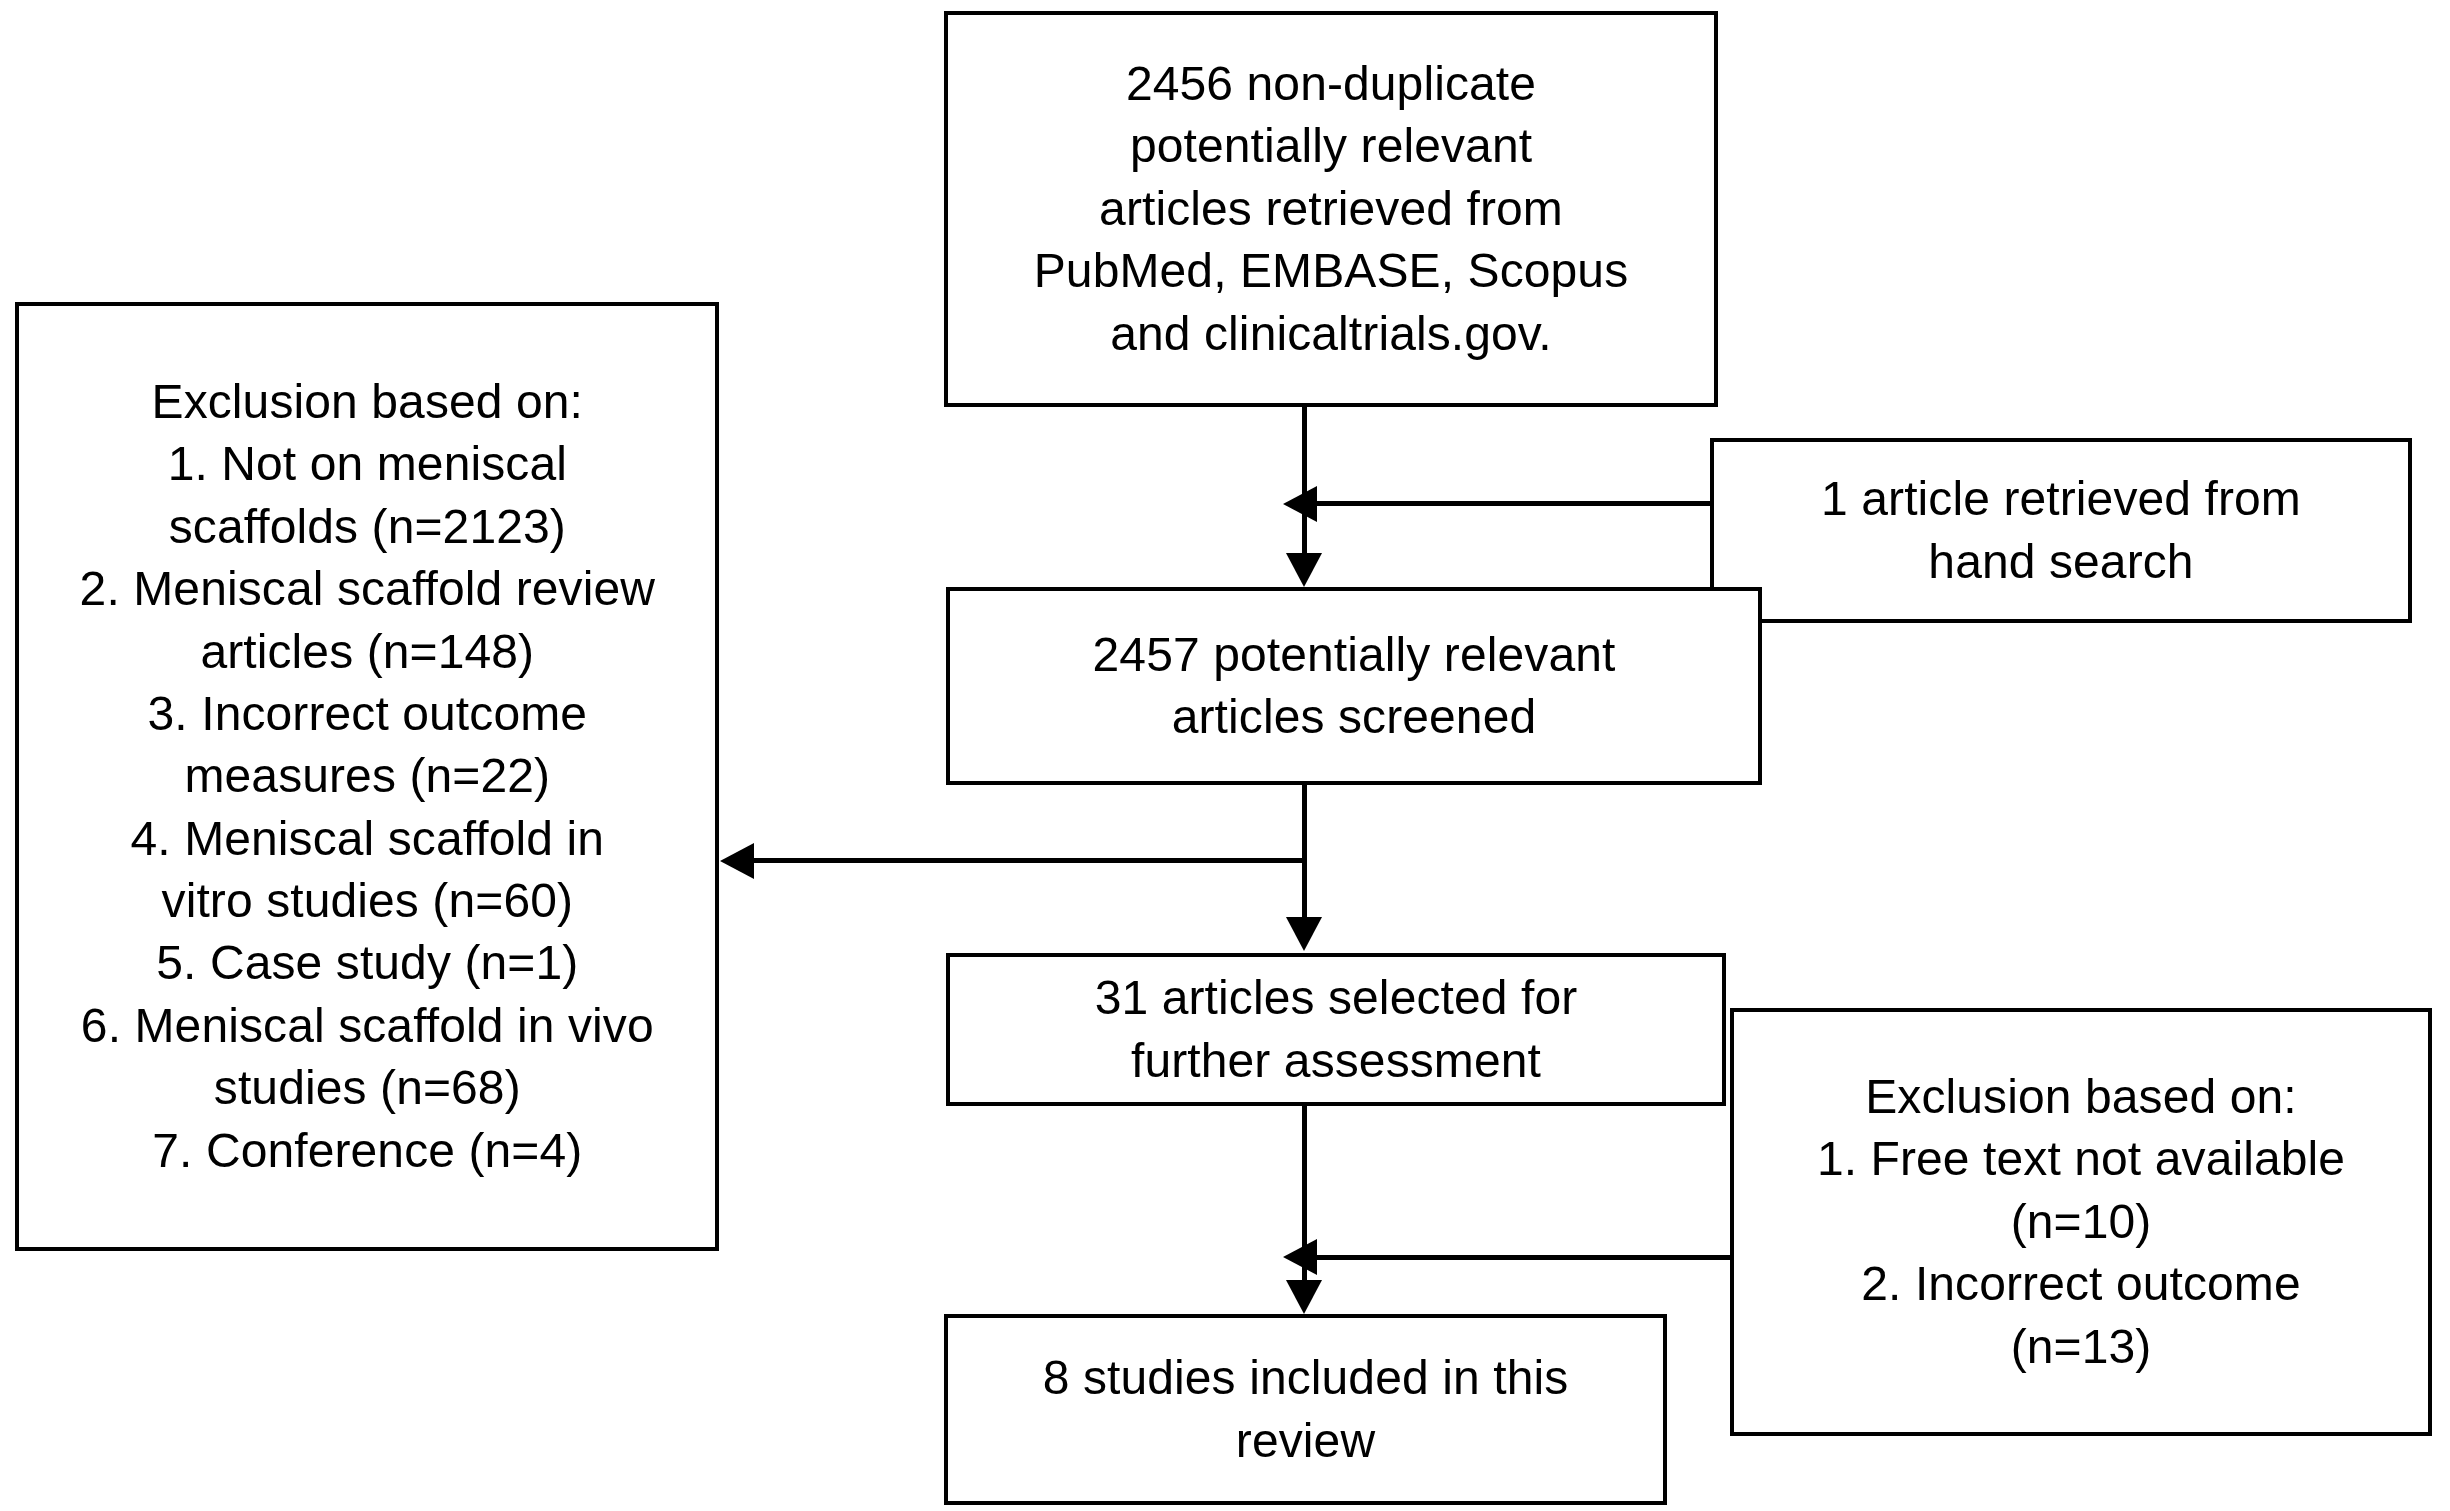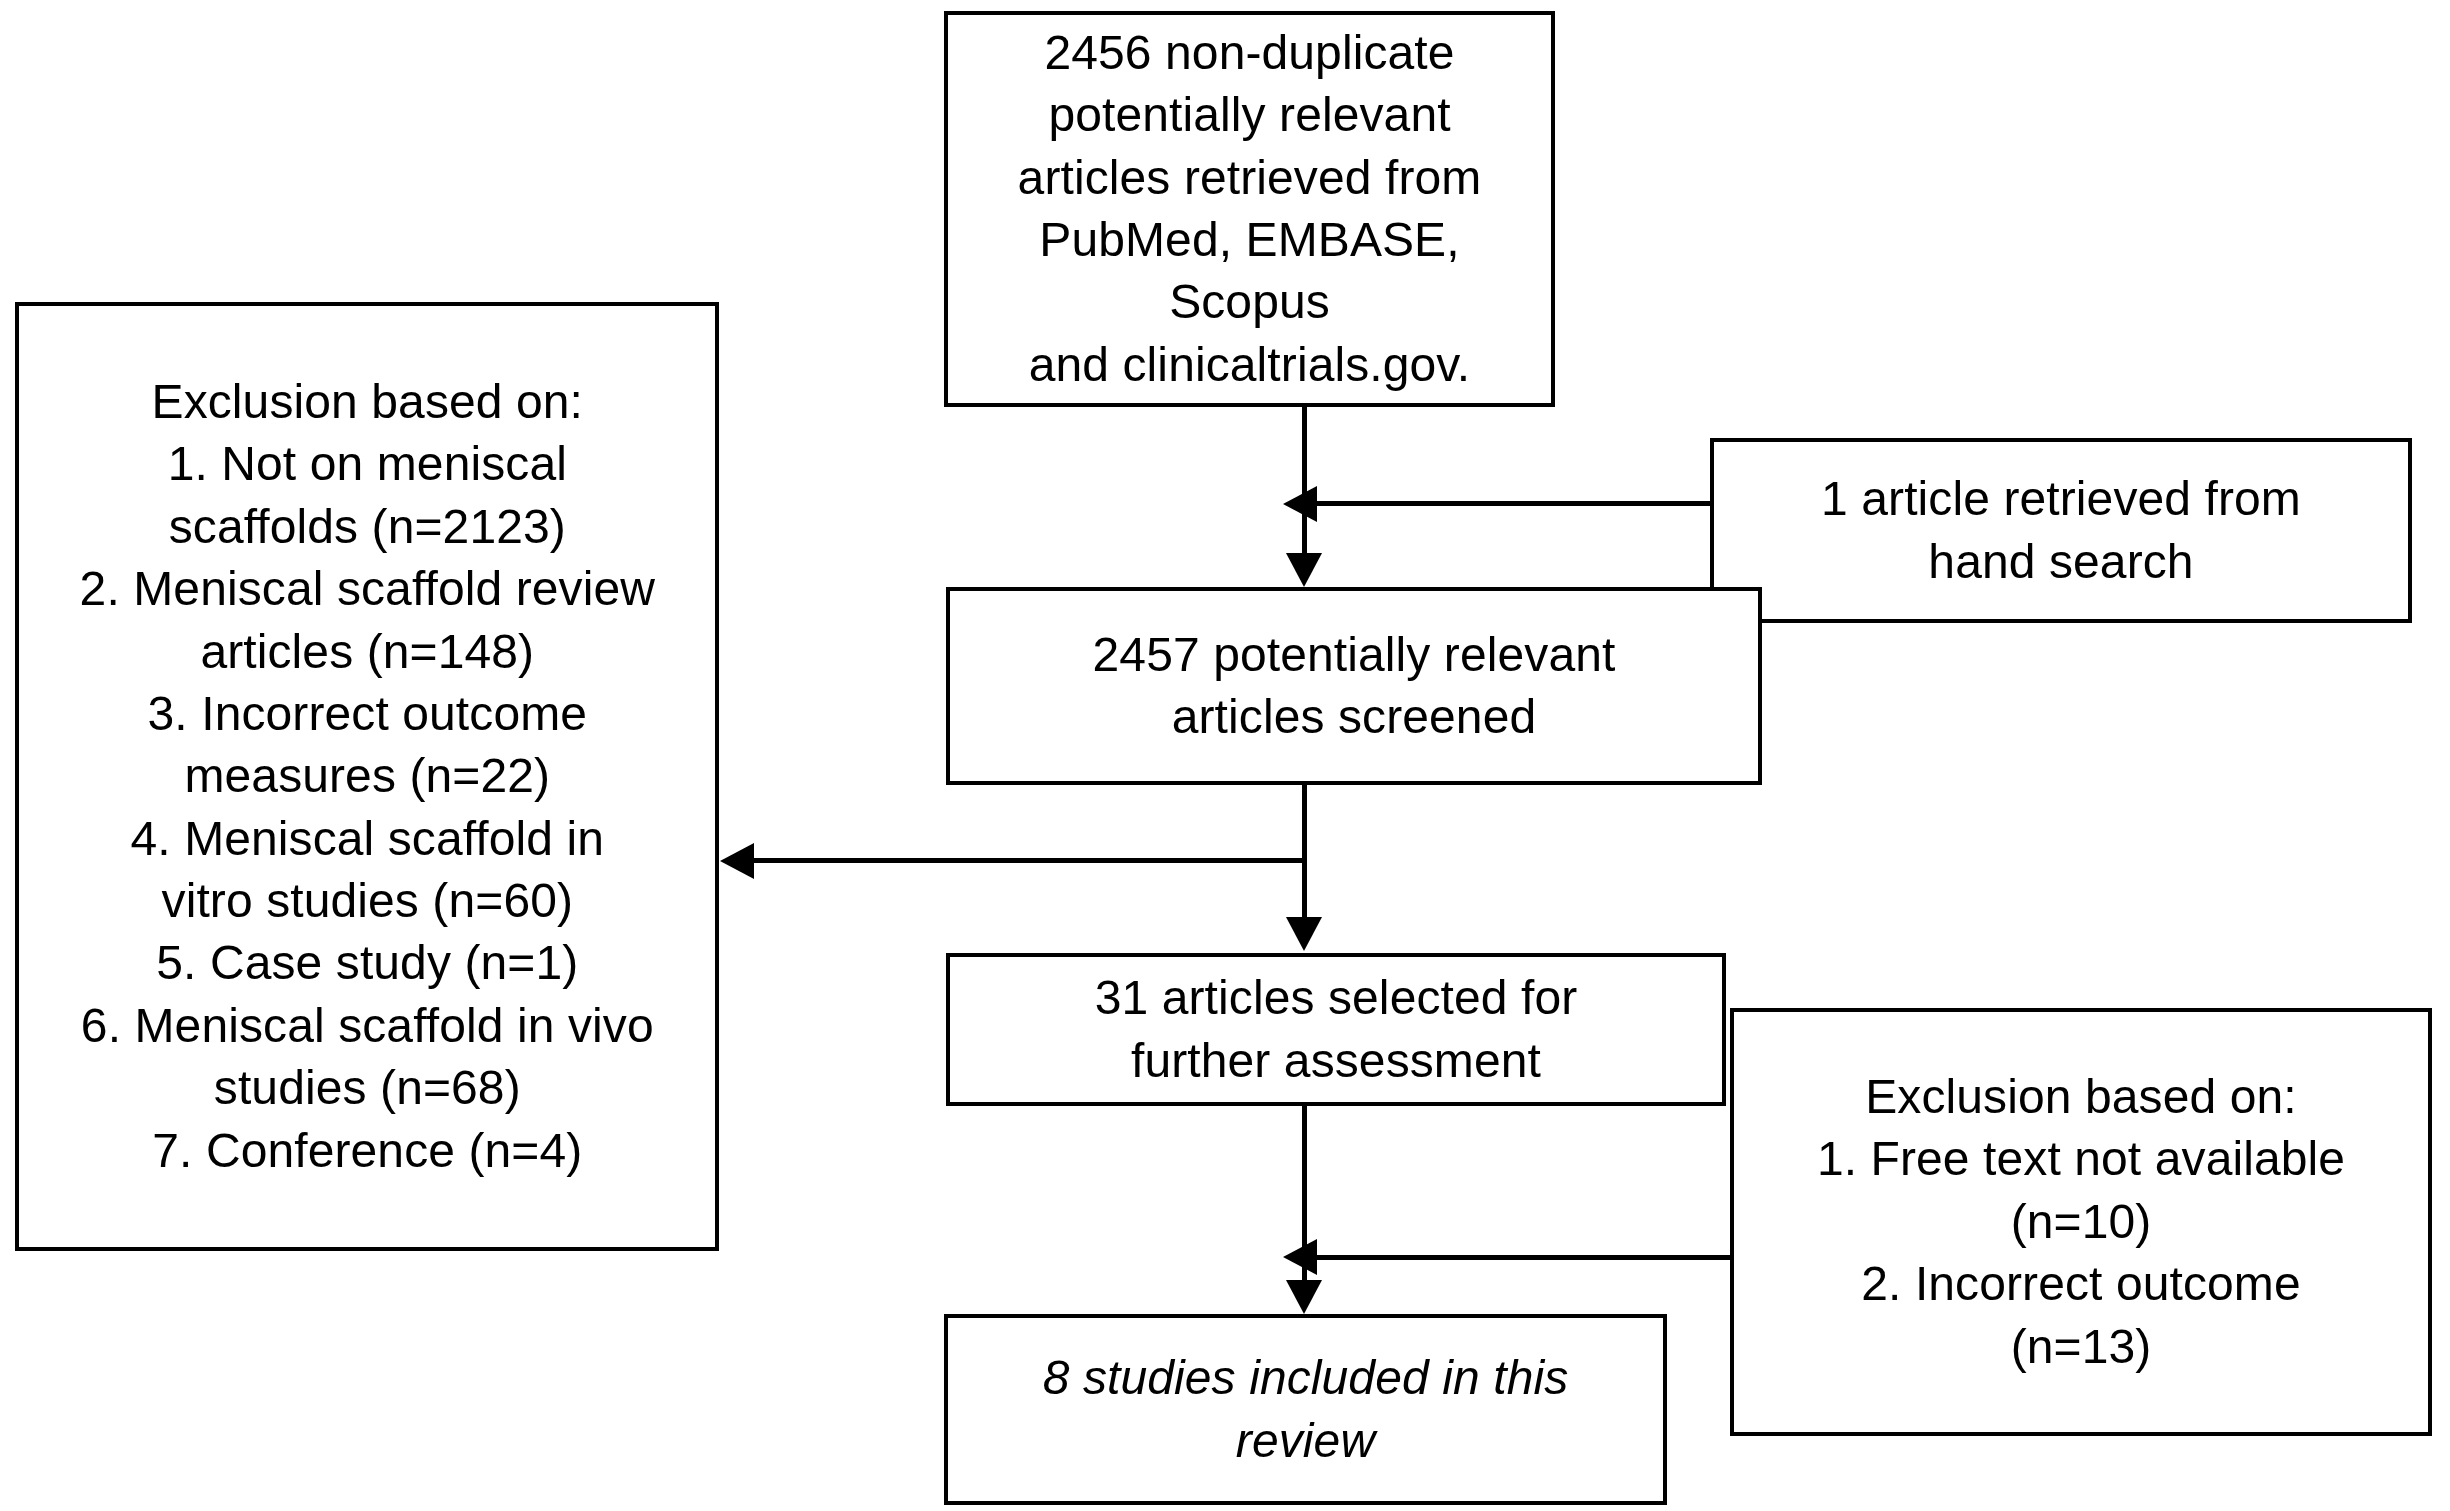--- a/index.html
+++ b/index.html
@@ -28,30 +28,30 @@
     text-align: center;
   }
   .box-text {
     display: block;
     white-space: pre-line;
     line-height: 1.30;
     font-weight: 400;
     letter-spacing: 0.1px;
   }
   
-  #box-source   { left: 944px; top: 11px;   width: 611px;  height: 396px; }
+  #box-source   { left: 944px; top: 11px;   width: 774px;  height: 396px; }
   #box-source .box-text   { font-size: 48px; padding: 0 12px; }
 
   #box-screened { left: 946px; top: 587px;  width: 816px;  height: 198px; }
   #box-screened .box-text { font-size: 48px; padding: 0 12px; }
 
   #box-assessed { left: 946px; top: 953px; width: 780px;  height: 153px; }
   #box-assessed .box-text { font-size: 48px; padding: 0 12px; }
 
-  #box-included { left: 944px; top: 1314px; width: 723px;  height: 191px; font-style: italic; }
+  #box-included { left: 944px; top: 1314px; width: 723px;  height: 191px; }
   #box-included .box-text { font-size: 48px; padding: 0 12px; }
 
   #box-handsearch { left: 1710px; top: 438px; width: 702px; height: 185px; }
   #box-handsearch .box-text { font-size: 48px; padding: 0 12px; }
 
   #box-exclusion-screen { left: 15.3px; top: 302px; width: 704px; height: 949px; }
   #box-exclusion-screen .box-text { font-size: 48px; padding: 0 8.5px; }
 
   #box-exclusion-assess { left: 1730px; top: 1008px; width: 702px; height: 428px; }
   #box-exclusion-assess .box-text { font-size: 48px; padding: 0 12px; }

